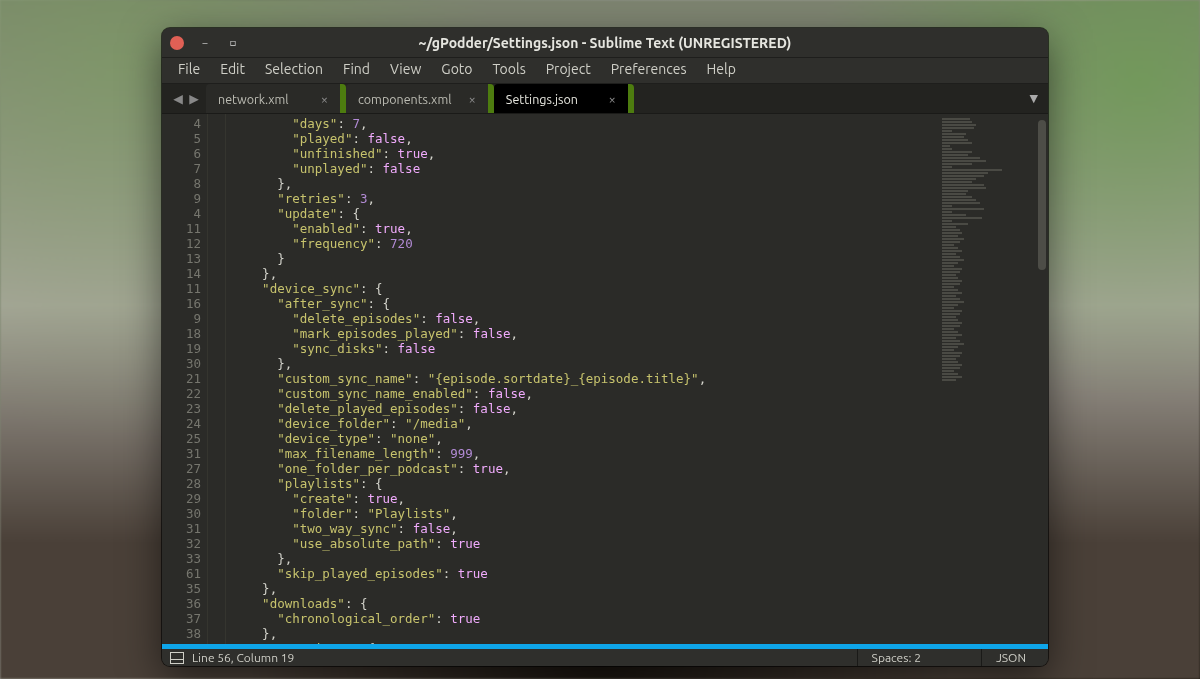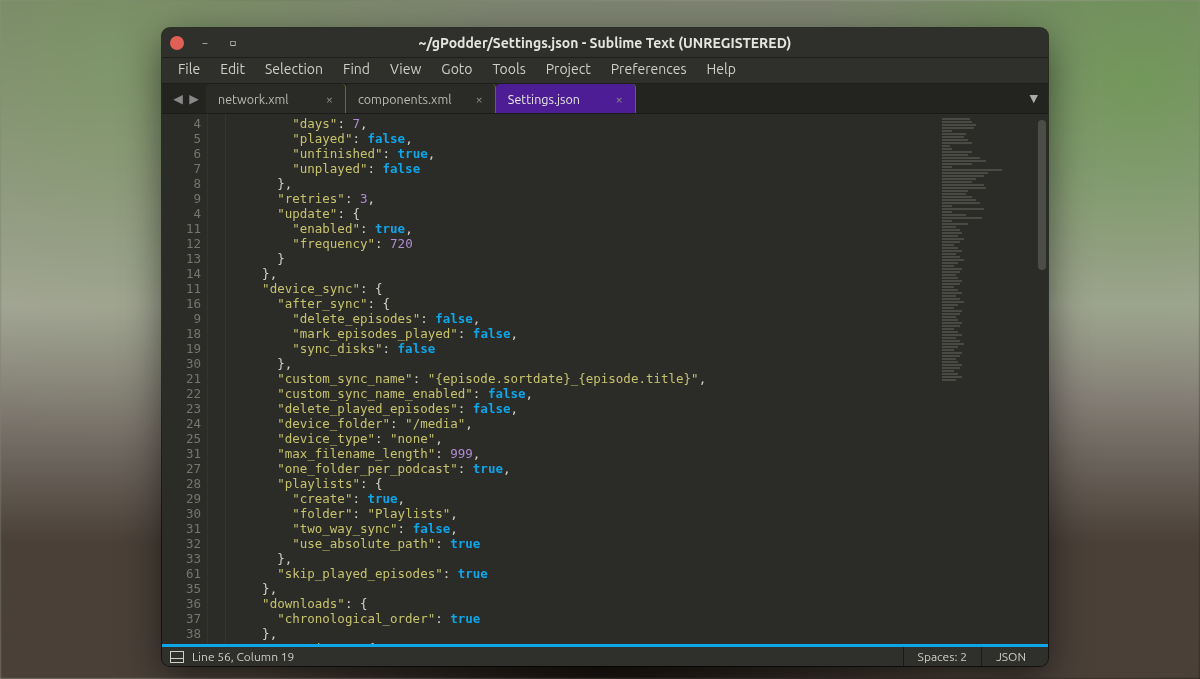--- a/index.html
+++ b/index.html
@@ -72,28 +72,28 @@
     border-bottom: 1px solid #1a1a18;
     padding-left: 4px;
     font-size: 12.5px;
   }
   .navarrows { display:flex; align-items:center; padding:0 6px; gap:4px; color:#888; }
   .navarrow { width:12px; text-align:center; cursor:default; }
   .tab {
     display:flex; align-items:center;
     padding: 0 12px;
     background:#2a2a27;
-    border-right:1px solid #4d7c0f;
+    border-right:6px solid #4d7c0f;
     border-top-left-radius:4px; border-top-right-radius:4px;
     color:#bdbdb4;
-    gap: 24px;
+    gap: 17px;
     min-width: 140px;
     justify-content: space-between;
   }
-  .tab.active { background:#4c1d95; color:#e8e8e0;text-align:right; }
+  .tab.active { background:#000000; color:#e8e8e0;text-align:right; }
   .tab .close { color:#888; font-size:13px; }
   .tabrow .spacer { flex:1; }
   .tabrow .overflow { display:flex; align-items:center; padding:0 10px; color:#aaa; font-size:11px; }
 
   
   .editor {
     flex:1; display:flex;
     background:#2b2b28;
     font-family: "DejaVu Sans Mono","Consolas",monospace;
     font-size: 12.5px;
@@ -120,21 +120,21 @@
     flex:1;
     padding: 2px 0 0 6px;
     color:#d5d5cd;
     white-space: pre;
     overflow:hidden;
   }
   .code .ln { height:15px; }
   .s { color:#c7c36d; }   
   .k { color:#c7c36d; }   
   .n { color:#b38bd6; }   
-  .b { color:#0ea5e9;font-weight:bold; }   
+  .b { color:#f0abfc; }   
   .p { color:#d5d5cd; }   
 
   .minimap {
     width: 100px;
     background:#2b2b28;
     position:relative;
     padding: 4px 6px;
   }
   .minimap .mmline {
     height:2px; margin-bottom:1px;
@@ -147,28 +147,28 @@
   .scroll-thumb {
     position:absolute; left:2px; right:2px;
     top:6px; height:150px;
     background:#4d4d47; border-radius:4px;
   }
 
   
   .statusbar {
     height:22px;
     background:#2f2f2c;
-    border-top:3px solid #0ea5e9;
+    border-top:5px solid #0ea5e9;
     display:flex; align-items:center;
     font-size:12px; color:#cfcfc7;
     padding: 0 8px;
   }
   .statusbar .sb-icon { margin-right:8px; display:flex; }
   .statusbar .flex { flex:1; }
-  .statusbar .cell { padding:0 14px; border-left:1px solid #1a1a18; height:100%; display:flex; align-items:center; }
+  .statusbar .cell { padding:0 14px; border-left:1px solid #1a1a18; height:100%; display:flex; align-items:center;margin-left:46px; }
 </style>
 </head>
 <body>
 <div class="bgphoto"></div>
 
 <div class="window">
 
   <div class="titlebar">
     <div class="win-controls">
       <div class="win-btn win-close"></div>

